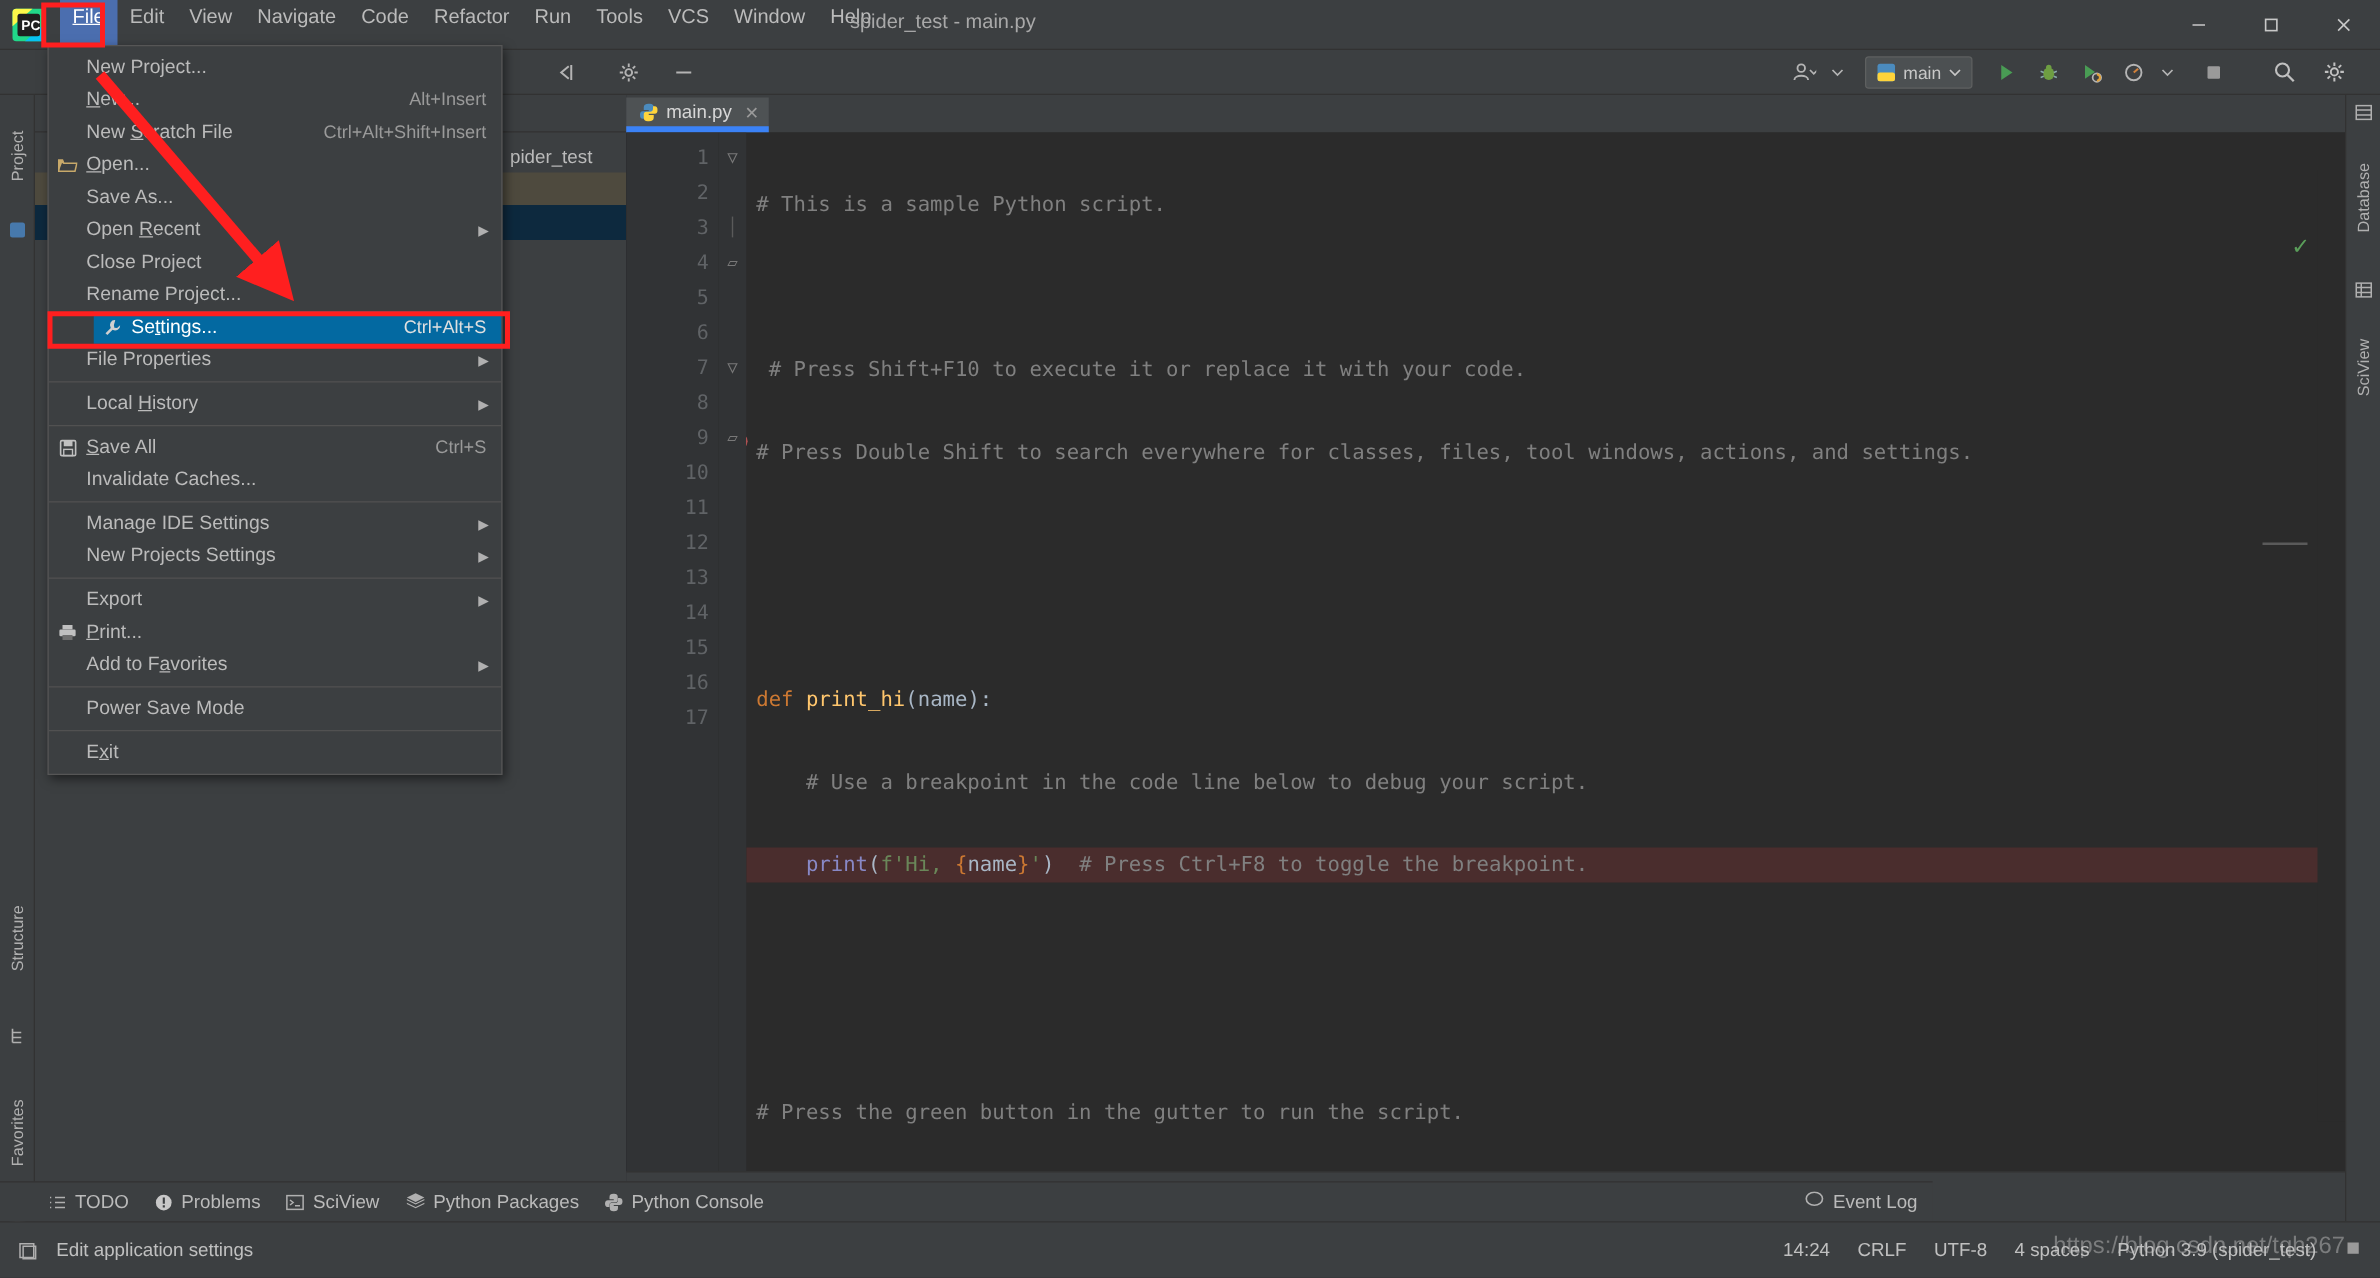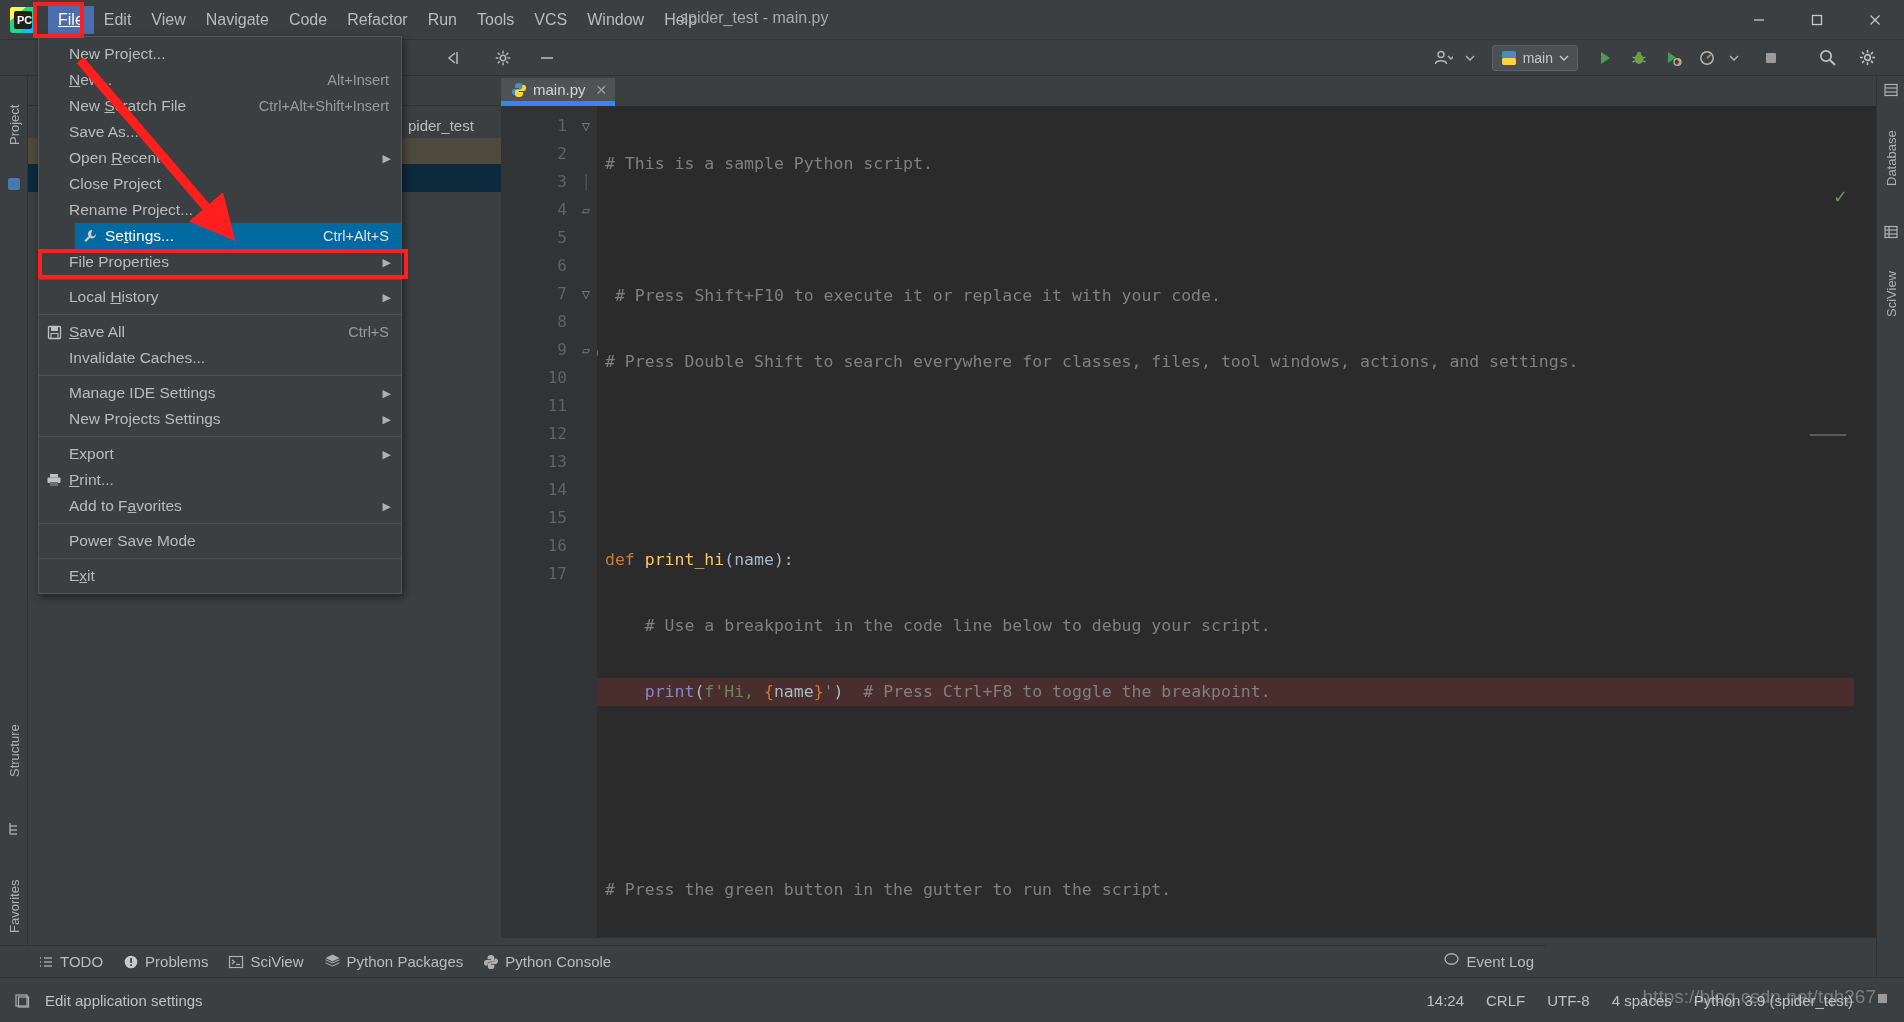--- a/index.html
+++ b/index.html
@@ -13,21 +13,21 @@
   #app { position: relative; width: 1904px; height: 1022px; background: #3c3f41; }
 
   
   .titlebar {
     position: absolute; top: 0; left: 0; width: 1904px; height: 40px;
     background: #3c3f41; display: flex; align-items: center;
     border-bottom: 1px solid #323232;
   }
   .pc-logo { width: 30px; height: 30px; margin-left: 8px; position: relative; flex: none; }
   .pc-logo svg { display:block; }
-  .menubar { display: flex; align-items: center; height: 40px; margin-left: 10px; }
+  .menubar { display: flex; height: 40px; margin-left: 10px; }
   .menu-item {
     padding: 4px 10px; font-size: 16px; color: #bbbbbb; line-height: 20px;
     position: relative; white-space: nowrap; cursor: default;
   }
   .menu-item.active { background: #4b6eaf; color: #ffffff; }
   .menu-item u { text-decoration: underline; }
   .win-title {
     position: absolute; left: 680px; top: 9px;
     font-size: 16px; color: #a9a9a9; white-space: nowrap;
   }
@@ -624,20 +624,30 @@
       <span class="dd-ico"></span>
       <span class="dd-label"><u>N</u>ew...</span>
       <span class="dd-short">Alt+Insert</span>
     </div>
     <div class="dd-item">
       <span class="dd-ico"></span>
       <span class="dd-label">New <u>S</u>cratch File</span>
       <span class="dd-short">Ctrl+Alt+Shift+Insert</span>
     </div>
     <div class="dd-item">
+      <span class="dd-ico">
+        <svg width="16" height="14" viewBox="0 0 16 14">
+            <path d="M1 3 L1 12 L14 12 L15.5 5.5 L5 5.5 L4 3 Z" fill="none" stroke="#c8a96a" stroke-width="1.2"></path>
+            <path d="M1 3 L1 12 L3.5 5.5 L5 5.5 L4 3 Z" fill="#c8a96a"></path>
+          </svg>
+      </span>
+      <span class="dd-label"><u>O</u>pen...</span>
+      <span class="dd-short"></span>
+    </div>
+    <div class="dd-item">
       <span class="dd-ico"></span>
       <span class="dd-label">Save As...</span>
       <span class="dd-short"></span>
     </div>
     <div class="dd-item">
       <span class="dd-ico"></span>
       <span class="dd-label">Open <u>R</u>ecent</span>
       <span class="dd-arrow">▶</span>
     </div>
     <div class="dd-item">

